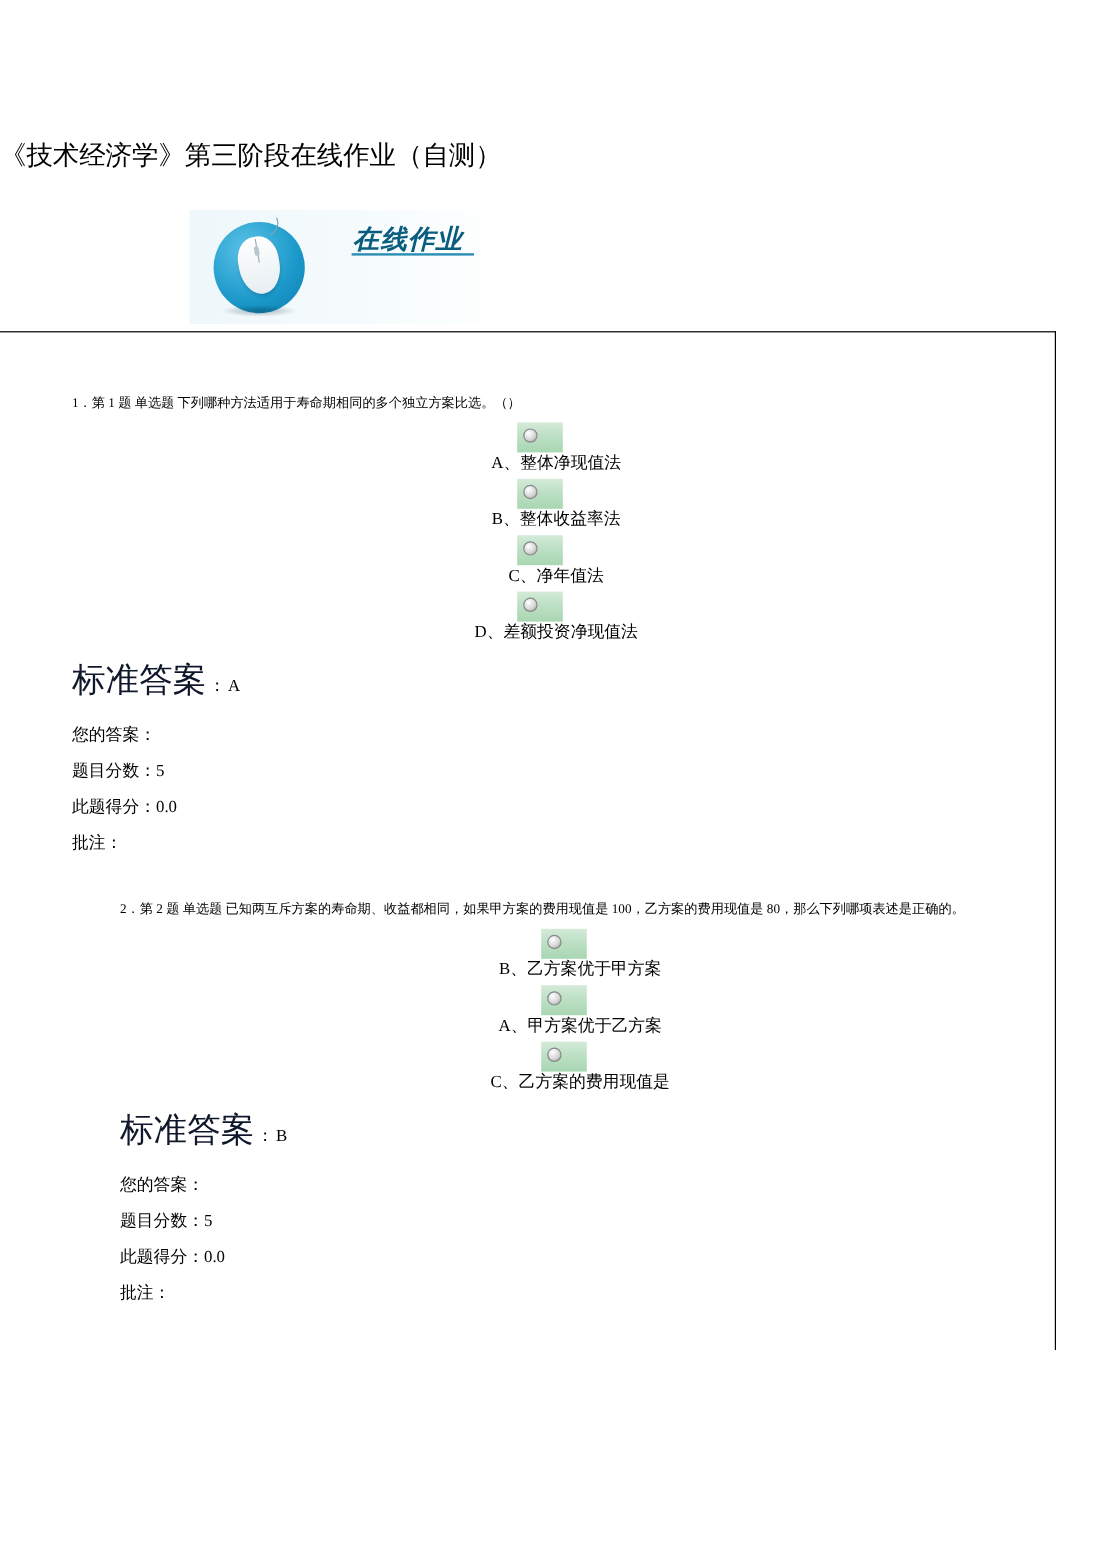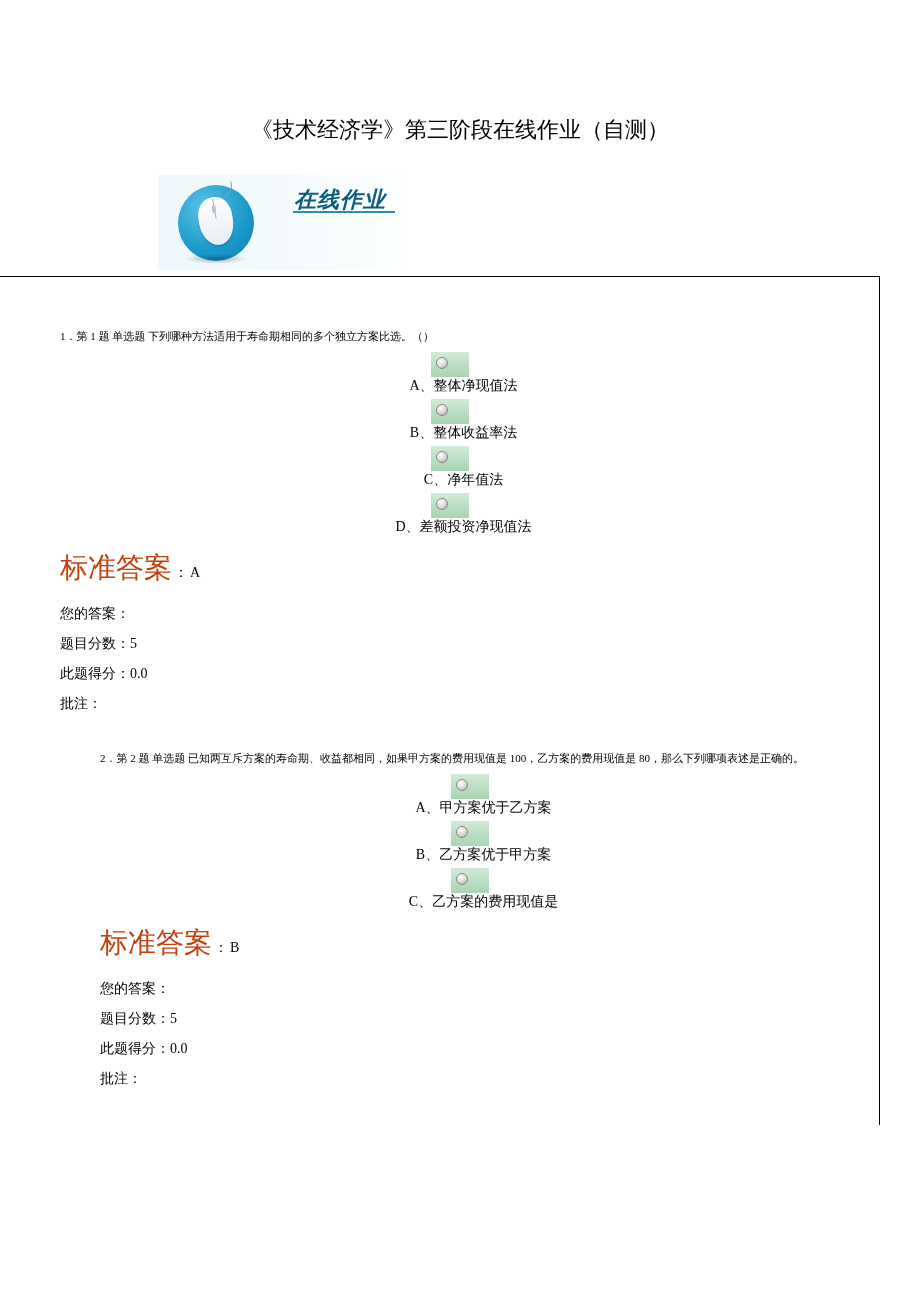--- a/index.html
+++ b/index.html
@@ -9,21 +9,21 @@
     font-family: "SimSun", "宋体", serif;
     color: #000;
     font-size: 14px;
   }
   .page {
     width: 920px;
     box-sizing: border-box;
     padding: 0;
   }
   .title {
-    text-align: center;
+    text-align: left;
     font-size: 22px;
     font-family: "SimSun", serif;
     margin: 115px 0 30px 0;
     font-weight: normal;
   }
   .banner-wrap {
     padding-left: 158px;
     margin-bottom: 6px;
   }
   .banner {
@@ -158,21 +158,21 @@
   }
   .opt-text {
     margin-left: 28px;
     font-size: 14px;
   }
   .answer-row {
     margin: 4px 0 8px 0;
     line-height: 1.6;
   }
   .answer-label {
-    color: #c2410c;
+    color: #0f172a;
     font-size: 28px;
     font-family: "SimSun", serif;
     letter-spacing: 0px;
   }
   .answer-val {
     font-size: 14px;
     margin-left: 2px;
   }
   .meta-line {
     font-size: 14px;
@@ -244,27 +244,27 @@
       <div class="meta-line"><span>批注：</span><span></span></div>
     </div>
 
     <div class="q-block">
       <div class="q-stem">2．第 2 题 单选题 已知两互斥方案的寿命期、收益都相同，如果甲方案的费用现值是 100，乙方案的费用现值是 80，那么下列哪项表述是正确的。</div>
       <div class="options">
         <div class="opt-row">
           <div class="radio-box">
               <span class="radio-dot"></span>
             </div>
+          <span class="opt-text">B、乙方案优于甲方案</span>
+        </div>
+        <div class="opt-row">
+          <div class="radio-box">
+              <span class="radio-dot"></span>
+            </div>
           <span class="opt-text">A、甲方案优于乙方案</span>
-        </div>
-        <div class="opt-row">
-          <div class="radio-box">
-              <span class="radio-dot"></span>
-            </div>
-          <span class="opt-text">B、乙方案优于甲方案</span>
         </div>
         <div class="opt-row">
           <div class="radio-box">
               <span class="radio-dot"></span>
             </div>
           <span class="opt-text">C、乙方案的费用现值是</span>
         </div>
       </div>
       <div class="answer-row">
         <span class="answer-label">标准答案</span><span class="answer-val">：</span><span class="answer-val">B</span>

